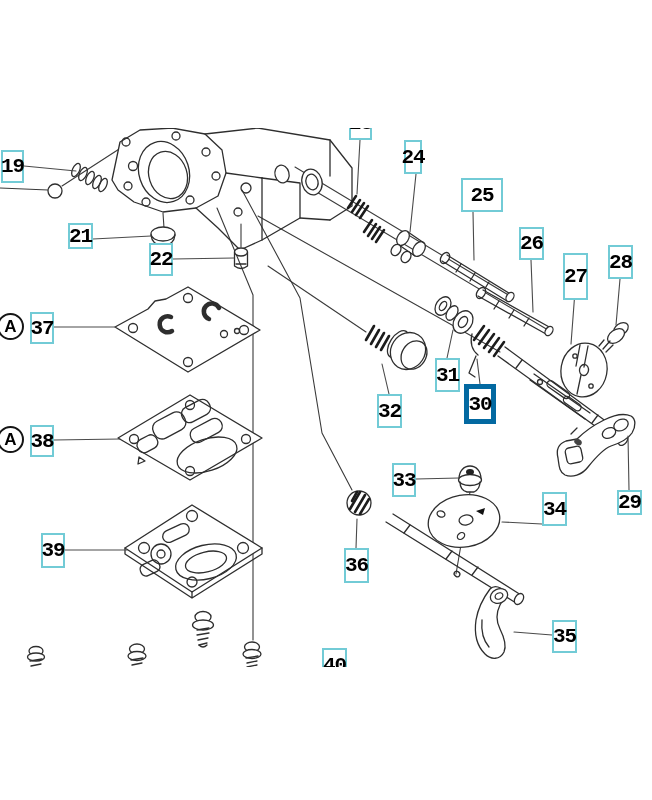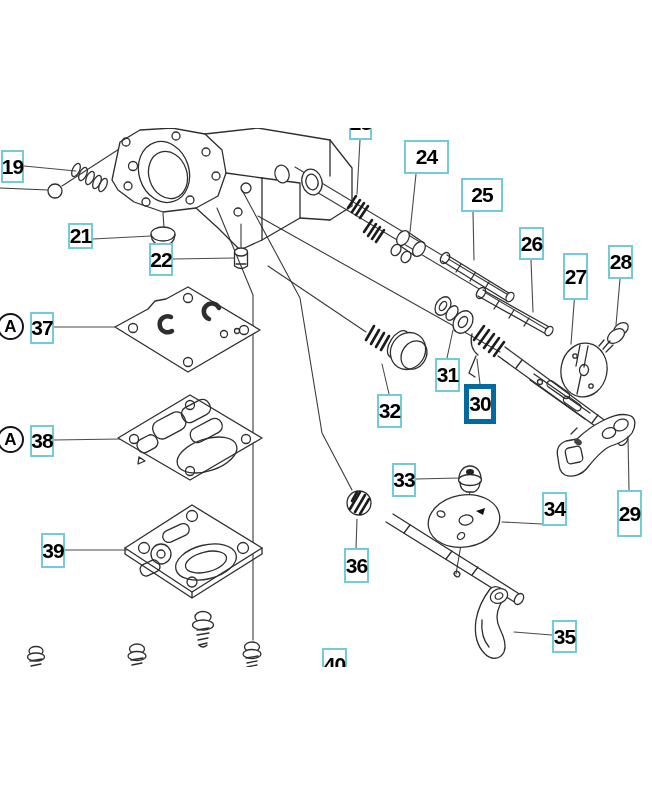--- a/index.html
+++ b/index.html
@@ -10,21 +10,21 @@
   .diagram{
     position:absolute;left:0;top:128px;width:652px;height:539px;
     overflow:hidden;background:#ffffff;
   }
   .diagram svg{position:absolute;left:0;top:0;}
   .part-label{
     position:absolute;box-sizing:border-box;background:#ffffff;
     border:2px solid #72cbd6;color:#000;
     font-weight:700;font-size:21px;letter-spacing:-1px;
     display:flex;align-items:center;justify-content:center;
-    font-family:Liberation Sans, sans-serif;
+    font-family:Liberation Mono, monospace;
   }
   .part-label.highlight{border:5px solid #0369a1;}
   .ref-mark{
     position:absolute;box-sizing:border-box;width:27px;height:27px;
     border:2.5px solid #151515;border-radius:50%;background:#fff;
     display:flex;align-items:center;justify-content:center;
     font-weight:700;font-size:17px;color:#000;
   }
 </style>
 </head>
@@ -302,26 +302,26 @@
       <path d="M54,199 L116,199"></path>
       <path d="M54,312 L120,311"></path>
       <path d="M65,422 L127,422"></path>
     </g>
   </svg>
 
   <div class="part-label" style="left:1px;top:22px;width:23px;height:33px">19</div>
   <div class="part-label" style="left:68px;top:95px;width:25px;height:26px">21</div>
   <div class="part-label" style="left:149px;top:115px;width:24px;height:33px">22</div>
   <div class="part-label" style="left:349px;top:-22px;width:23px;height:34px">23</div>
-  <div class="part-label" style="left:404px;top:12px;width:45px;height:34px">24</div>
+  <div class="part-label" style="left:404px;top:12px;width:18px;height:34px">24</div>
   <div class="part-label" style="left:461px;top:50px;width:42px;height:34px">25</div>
   <div class="part-label" style="left:519px;top:99px;width:25px;height:33px">26</div>
   <div class="part-label" style="left:563px;top:125px;width:25px;height:47px">27</div>
   <div class="part-label" style="left:608px;top:117px;width:25px;height:34px">28</div>
-  <div class="part-label" style="left:617px;top:362px;width:25px;height:47px">29</div>
+  <div class="part-label" style="left:617px;top:362px;width:25px;height:25px">29</div>
   <div class="part-label highlight" style="left:464px;top:256px;width:32px;height:40px">30</div>
   <div class="part-label" style="left:435px;top:230px;width:25px;height:34px">31</div>
   <div class="part-label" style="left:377px;top:266px;width:25px;height:34px">32</div>
   <div class="part-label" style="left:392px;top:335px;width:24px;height:34px">33</div>
   <div class="part-label" style="left:542px;top:364px;width:25px;height:34px">34</div>
   <div class="part-label" style="left:552px;top:492px;width:25px;height:33px">35</div>
   <div class="part-label" style="left:344px;top:420px;width:25px;height:35px">36</div>
   <div class="part-label" style="left:30px;top:184px;width:24px;height:32px">37</div>
   <div class="part-label" style="left:30px;top:297px;width:24px;height:32px">38</div>
   <div class="part-label" style="left:41px;top:405px;width:24px;height:35px">39</div>

